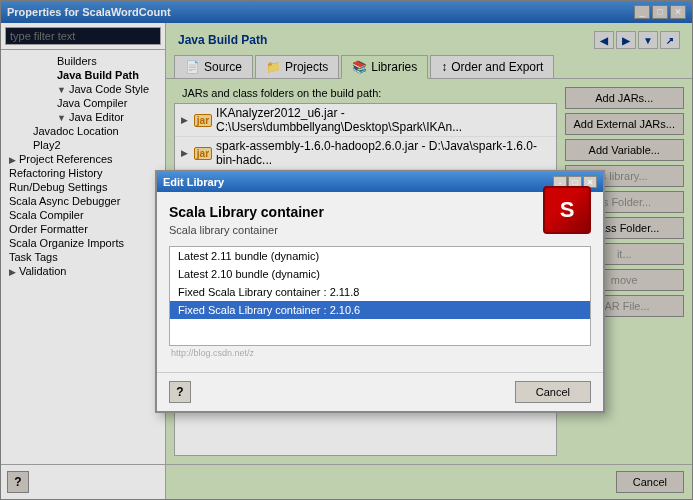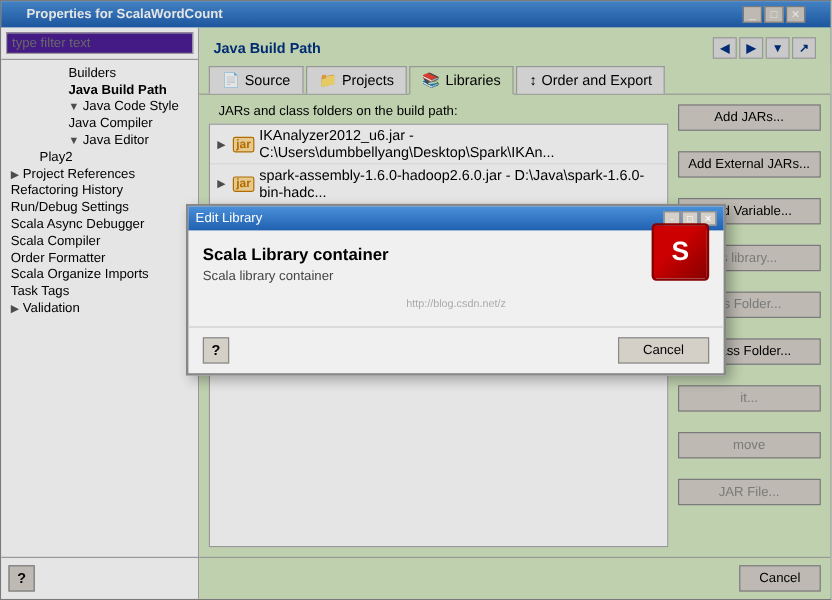--- a/index.html
+++ b/index.html
@@ -9,21 +9,21 @@
     .main-window {
       position: absolute;
       top: 0; left: 0;
       width: 693px; height: 500px;
       background: #f0f0f0;
       border: 1px solid #888;
     }
     .title-bar {
       background: linear-gradient(to bottom, #4a90d9, #2060b0);
       color: white;
-      padding: 4px 21px;
+      padding: 4px 6px;
       display: flex;
       align-items: center;
       justify-content: space-between;
       height: 22px;
     }
     .title-bar-text { font-size: 11px; font-weight: bold; color: white; }
     .title-bar-buttons { display: flex; gap: 2px; }
     .title-btn {
       width: 16px; height: 14px;
       background: #d4d0c8;
@@ -47,21 +47,21 @@
     .sidebar-filter {
       border-bottom: 1px solid #aaa;
       padding: 4px;
     }
     .sidebar-filter input {
       width: 100%;
       border: 1px solid #aaa;
       padding: 2px 4px;
       font-size: 11px;
       color: #888;
-      background: #4c1d95;
+      background: #0f172a;
     }
     .sidebar-tree {
       flex: 1;
       overflow-y: auto;
       padding: 4px 0;
     }
     .tree-item {
       padding: 1px 4px 1px 8px;
       cursor: pointer;
       white-space: nowrap;
@@ -166,21 +166,21 @@
     }
     .bp-item .expand-icon { color: #555; font-size: 9px; width: 10px; }
     .jar-icon { color: #c87800; font-weight: bold; font-size: 10px; background: #ffe0a0; border: 1px solid #c87800; padding: 0 2px; border-radius: 2px; }
     .lib-icon { color: #0060c0; font-size: 14px; }
     .container-icon { color: #c87800; font-size: 12px; }
 
     
     .right-buttons {
       display: flex;
       flex-direction: column;
-      gap: 17px;
+      gap: 4px;
       min-width: 110px;
     }
     .action-btn {
       padding: 4px 8px;
       background: #d4d0c8;
       border: 1px solid #888;
       font-size: 11px;
       text-align: center;
       cursor: pointer;
       white-space: nowrap;
@@ -221,21 +221,21 @@
     }
     .modal-title-bar {
       background: linear-gradient(to bottom, #4a90d9, #2060b0);
       color: white;
       padding: 3px 6px;
       display: flex;
       align-items: center;
       justify-content: space-between;
       height: 20px;
     }
-    .modal-title-text { font-size: 11px; color: white; font-weight: normal; }
+    .modal-title-text { font-size: 11px; color: white; font-weight: bold; }
     .modal-title-btns { display: flex; gap: 1px; }
     .modal-btn { width: 14px; height: 12px; background: #d4d0c8; border: 1px solid #888; font-size: 8px; display: flex; align-items: center; justify-content: center; cursor: pointer; }
     .modal-body { padding: 12px; }
     .modal-heading { font-size: 14px; font-weight: bold; margin-bottom: 4px; }
     .modal-subheading { font-size: 11px; color: #444; margin-bottom: 10px; }
     .modal-icon-area { float: right; margin-top: -30px; }
     .scala-icon {
       width: 48px; height: 48px;
       background: linear-gradient(135deg, #c00 40%, #800 100%);
       border-radius: 4px;
@@ -253,21 +253,21 @@
       overflow-y: auto;
     }
     .modal-list-item {
       padding: 3px 8px;
       font-size: 11px;
       cursor: pointer;
     }
     .modal-list-item.selected { background: #316ac5; color: white; }
 
     .modal-watermark {
-      text-align: center;
+      text-align: left;
       font-size: 9px;
       color: #aaa;
       padding: 2px;
     }
 
     .modal-footer {
       display: flex;
       align-items: center;
       justify-content: space-between;
       padding: 8px 12px;
@@ -309,20 +309,21 @@
 
         <div class="tree-item indent1">Builders</div>
         <div class="tree-item indent1 bold">Java Build Path</div>
         <div class="tree-item indent1">
           <span class="tree-expander">▼</span> Java Code Style
         </div>
         <div class="tree-item indent1">Java Compiler</div>
         <div class="tree-item indent1">
           <span class="tree-expander">▼</span> Java Editor
         </div>
+        <div class="tree-item indent2">Javadoc Location</div>
         <div class="tree-item indent2">Play2</div>
         <div class="tree-item">
           <span class="tree-expander">▶</span> Project References
         </div>
         <div class="tree-item">Refactoring History</div>
         <div class="tree-item">Run/Debug Settings</div>
         <div class="tree-item">Scala Async Debugger</div>
         <div class="tree-item">Scala Compiler</div>
         <div class="tree-item">Order Formatter</div>
         <div class="tree-item">Scala Organize Imports</div>
@@ -428,20 +429,26 @@
       <div>
         <div class="modal-heading">Scala Library container</div>
         <div class="modal-subheading">Scala library container</div>
       </div>
       <div class="modal-icon-area">
         <div class="scala-icon">S</div>
       </div>
     </div>
 
     <div class="modal-list-area">
+      <div class="modal-list">
+        <div class="modal-list-item">Latest 2.11 bundle (dynamic)</div>
+        <div class="modal-list-item">Latest 2.10 bundle (dynamic)</div>
+        <div class="modal-list-item">Fixed Scala Library container : 2.11.8</div>
+        <div class="modal-list-item selected">Fixed Scala Library container : 2.10.6</div>
+      </div>
       <div class="modal-watermark">http://blog.csdn.net/z</div>
     </div>
   </div>
   <div class="modal-footer">
     <div class="help-btn">?</div>
     <div class="modal-footer-btns">
       <div class="modal-footer-btn">Cancel</div>
     </div>
   </div>
 </div>

